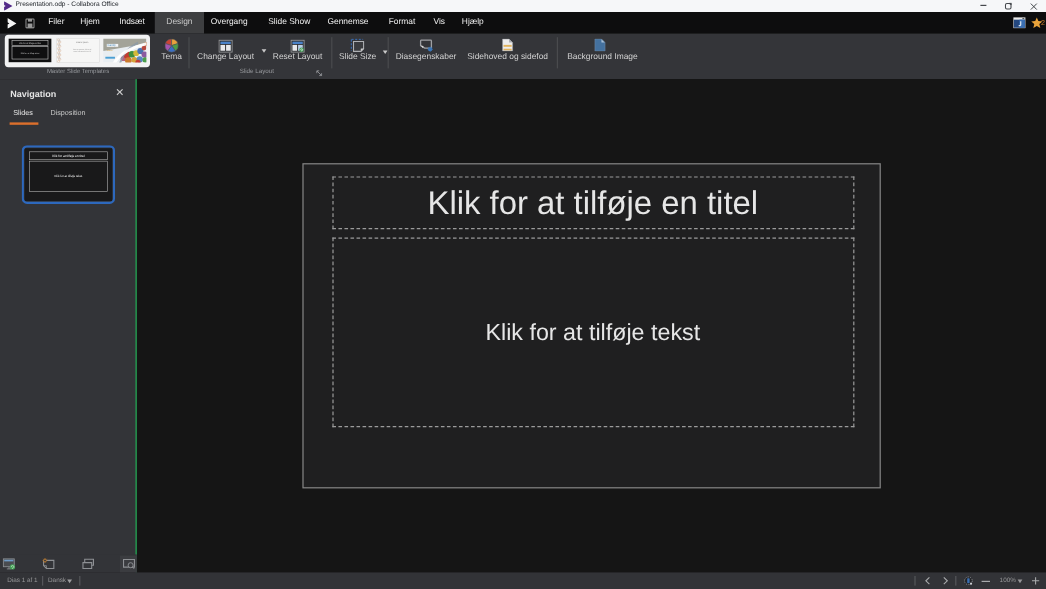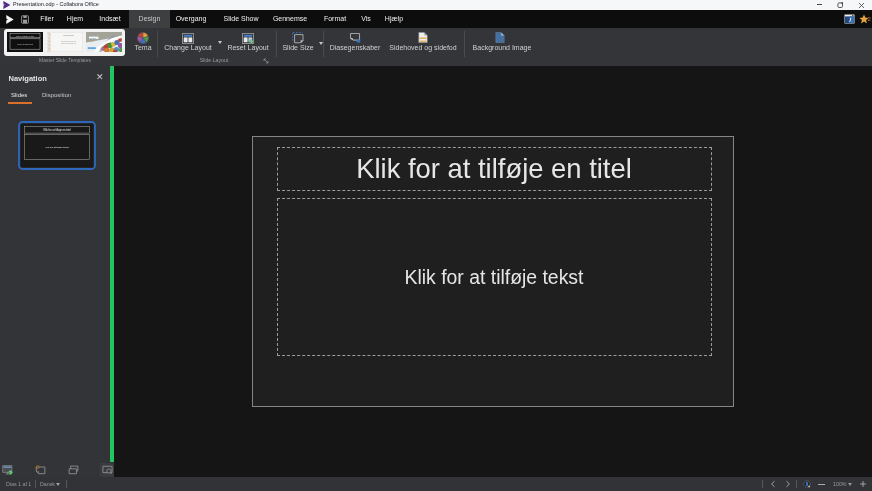--- a/index.html
+++ b/index.html
@@ -21,21 +21,21 @@
   
   #toolbar { position:absolute; left:0; top:28px; width:872px; height:38px; background:#343539; }
   .tsep { position:absolute; top:3px; width:1px; height:26px; background:#4a4b4e; }
   .tlabel { position:absolute; font-size:7px; color:#d2d2d2; transform:translateX(-50%); white-space:nowrap; top:16px; }
   .glabel { position:absolute; font-size:5.2px; color:#97999d; transform:translateX(-50%); white-space:nowrap; top:29px; }
   .ticon { position:absolute; transform:translateX(-50%); }
   .darr { position:absolute; width:0; height:0; border-left:2.6px solid transparent; border-right:2.6px solid transparent; border-top:3.2px solid #c9c9c9; }
   #tplbox { position:absolute; left:4px; top:1px; width:121px; height:27px; background:#f2f2f3; border-radius:3px; }
 
   
-  #sidebar { position:absolute; left:0; top:66px; width:114px; height:411px; background:#333438; border-right:4px solid #22c55e; }
+  #sidebar { position:absolute; left:0; top:66px; width:114px; height:411px; background:#333438; border-right:1px solid #22c55e; }
   #navhead { position:absolute; left:8.5px; top:7.5px; font-size:7.5px; font-weight:bold; color:#e4e4e4; }
   #navclose { position:absolute; left:96px; top:6px; font-size:9px; color:#cfcfcf; }
   .navtab { position:absolute; top:26px; font-size:6px; color:#d6d6d6; }
   #tabline { position:absolute; left:8px; top:36px; width:24px; height:2px; background:#db6f2c; }
 
   
   #canvas { position:absolute; left:114px; top:66px; width:758px; height:411px; background:#151515; }
   #slide { position:absolute; left:252px; top:136px; width:482px; height:271px; background:#1f1f20; border:1px solid #858585; }
   .ph { position:absolute; left:23.5px; width:435px; border:1px dashed #9b9b9b; display:flex; align-items:center; justify-content:center; color:#e6e6e6; }
   #ph-title { top:10px; height:44px; font-size:27.4px; }

